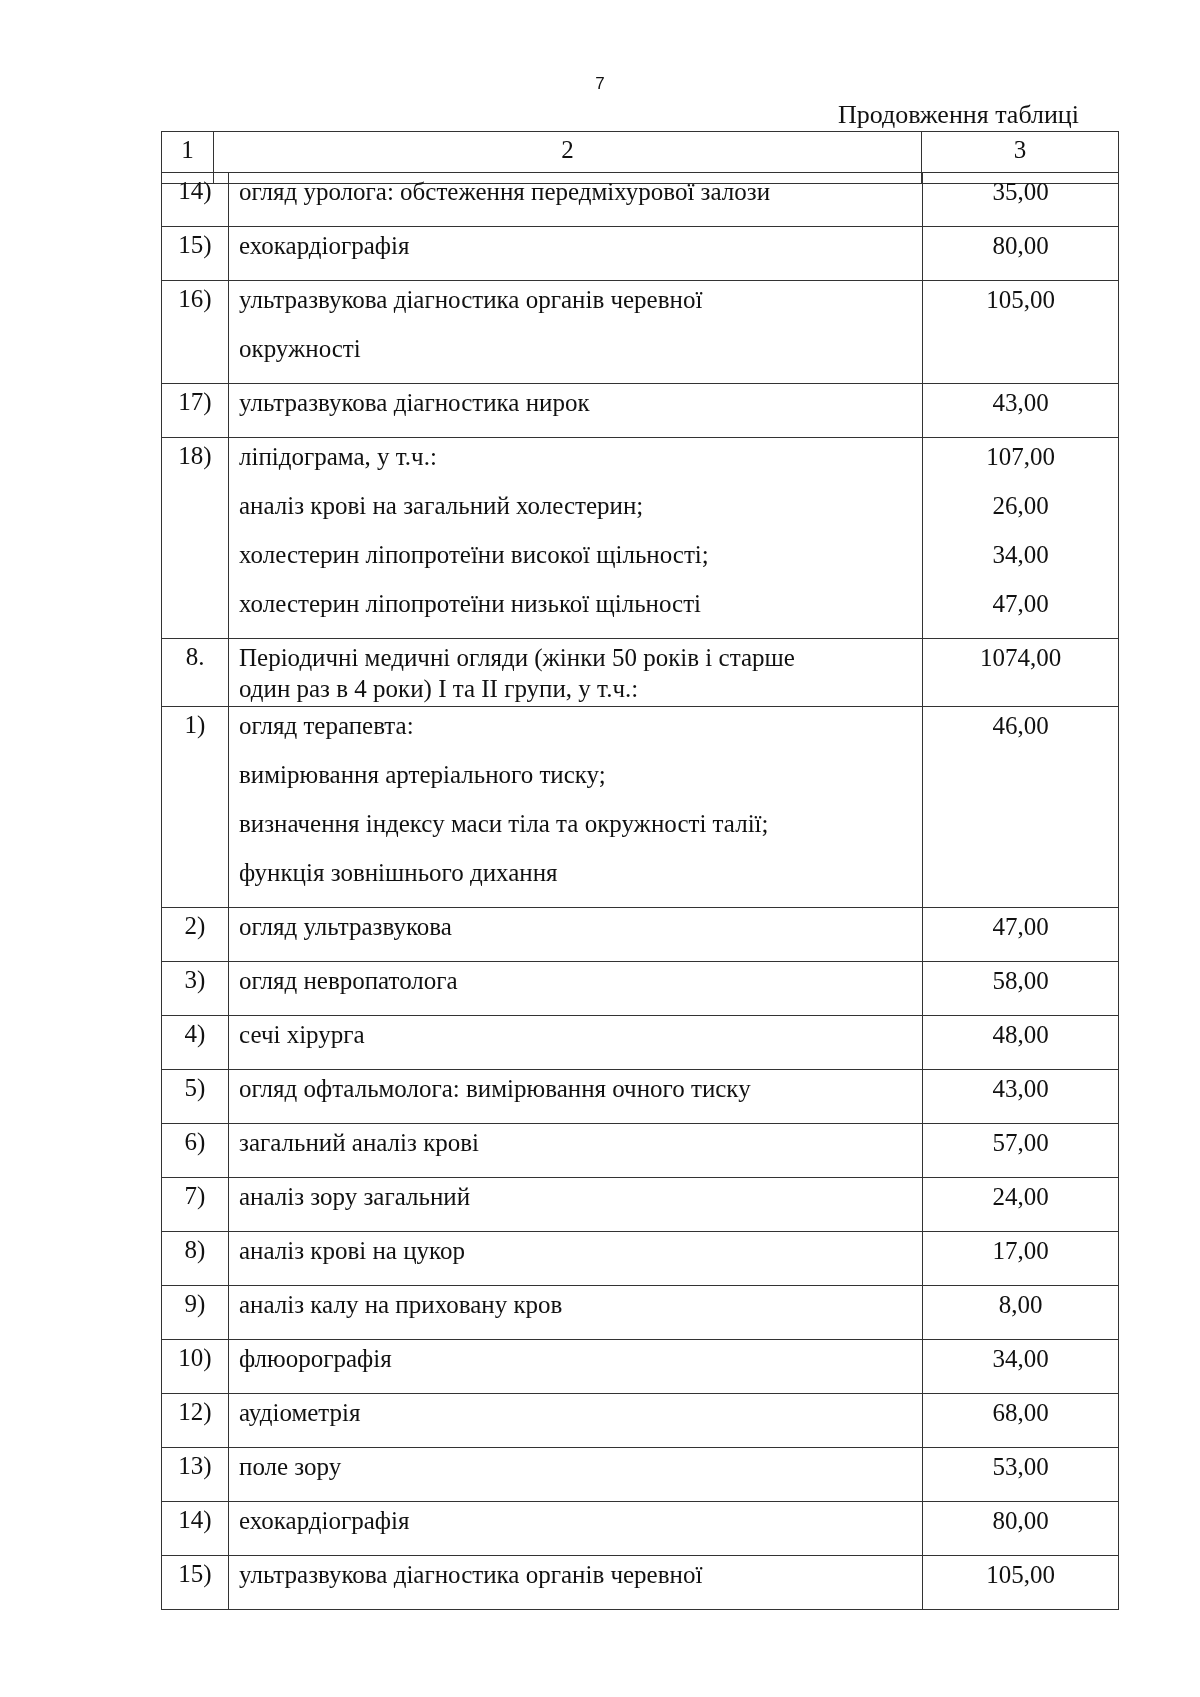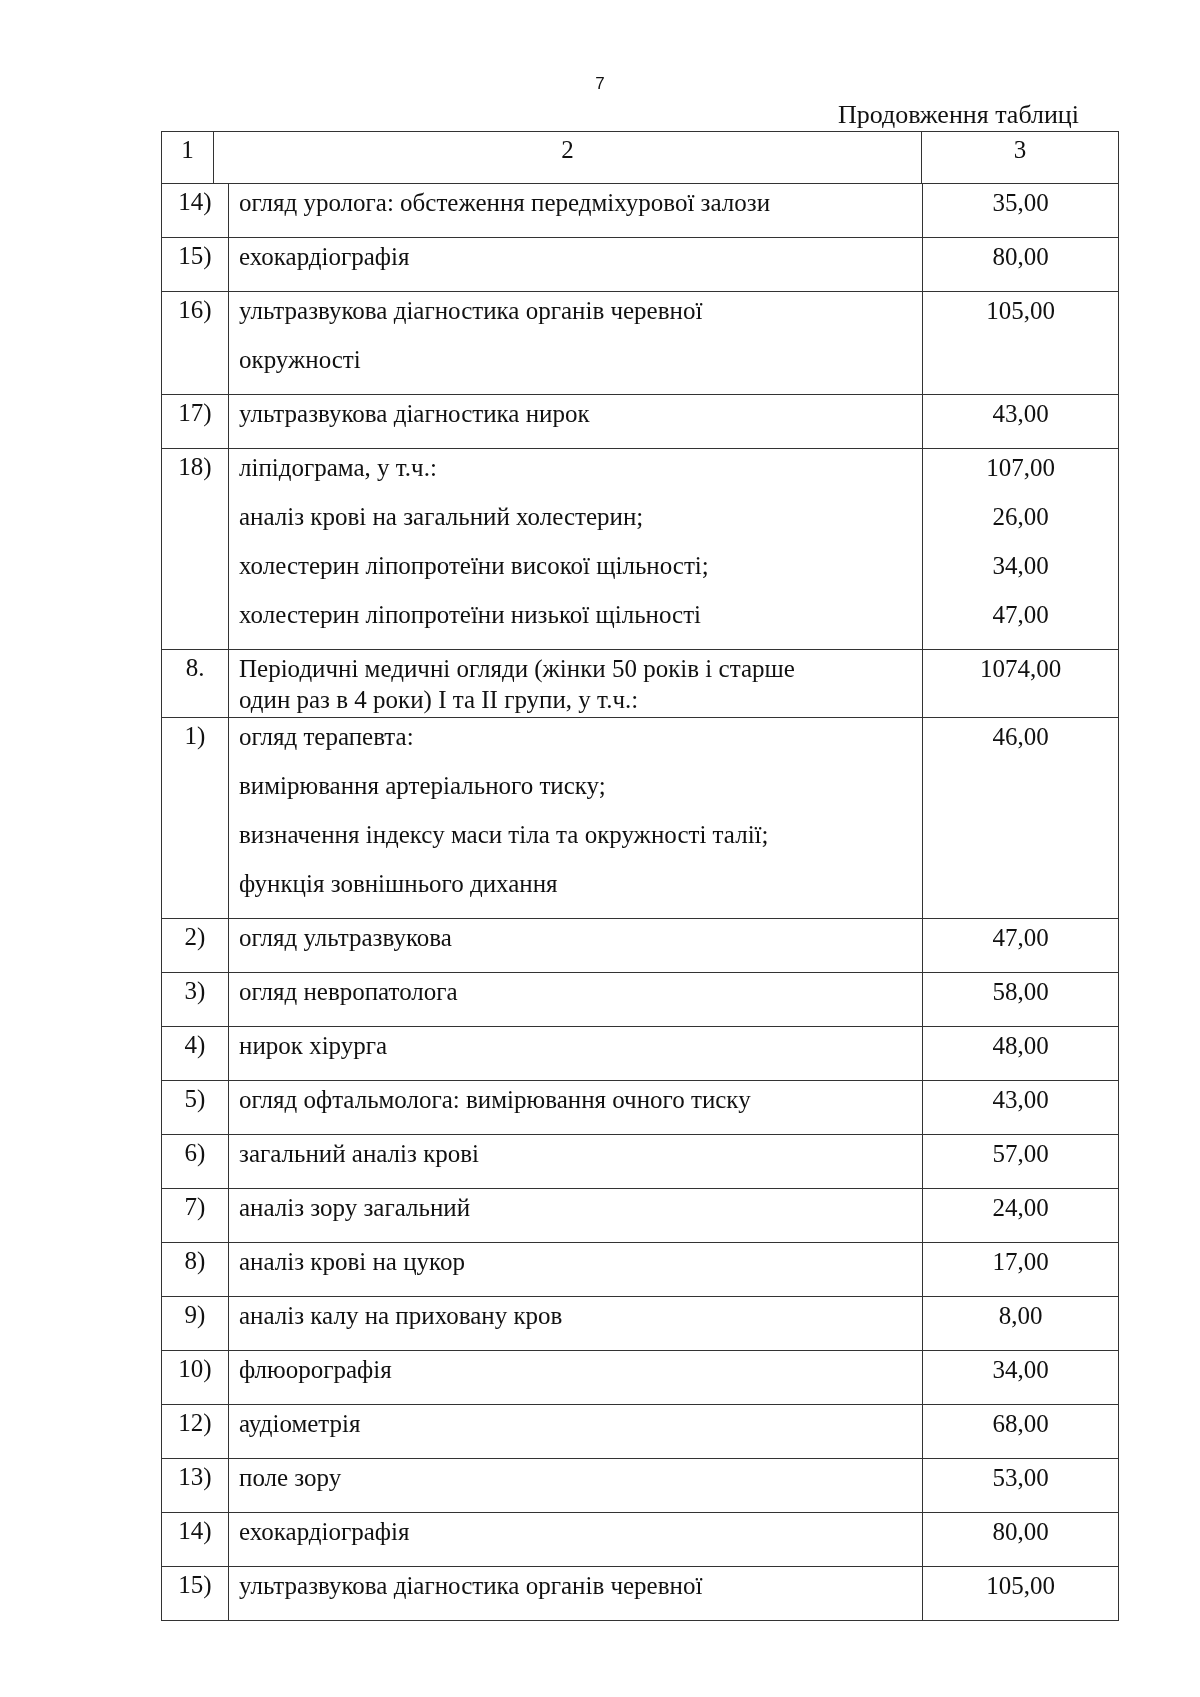--- a/index.html
+++ b/index.html
@@ -13,21 +13,21 @@
   }
   .continuation {
     position: absolute; top: 100px; right: 121px; font-size: 26px;
   }
   table { border-collapse: collapse; position: absolute; left: 161px; width: 958px; }
   td { border: 1.5px solid #333; font-size: 25px; vertical-align: top; padding: 0; }
   .hdr { top: 131px; }
   .hdr td { height: 47px; text-align: center; vertical-align: top; padding-top: 4px; }
   .hdr td.c1 { width: 51px; }
   .hdr td.c3 { width: 196px; }
-  .body { top: 183px; }
+  .body { top: 172px; }
   .body td.num { width: 66px; text-align: center; padding-top: 4px; }
   .body td.desc { padding: 4px 0 0 10px; }
   .body td.price { width: 195px; text-align: center; padding-top: 4px; }
   .line { height: 49px; line-height: 30px; }
   .line.tight { height: 31px; }
 </style>
 </head>
 <body>
 
 <div class="page-number">7</div>
@@ -138,21 +138,21 @@
         <td class="desc">
           <div class="line">огляд невропатолога</div>
         </td>
         <td class="price">
           <div class="line">58,00</div>
         </td>
       </tr>
       <tr>
         <td class="num">4)</td>
         <td class="desc">
-          <div class="line">нирок хірурга</div>
+          <div class="line">сечі хірурга</div>
         </td>
         <td class="price">
           <div class="line">48,00</div>
         </td>
       </tr>
       <tr>
         <td class="num">5)</td>
         <td class="desc">
           <div class="line">огляд офтальмолога: вимірювання очного тиску</div>
         </td>

